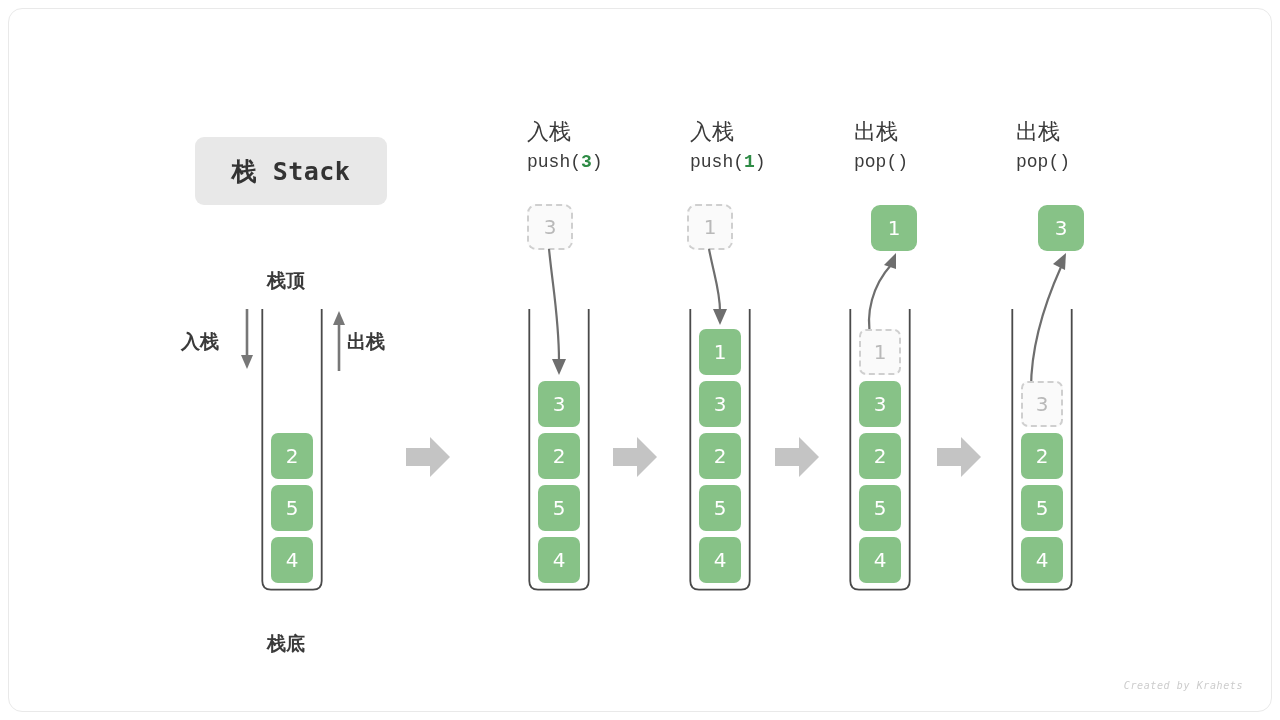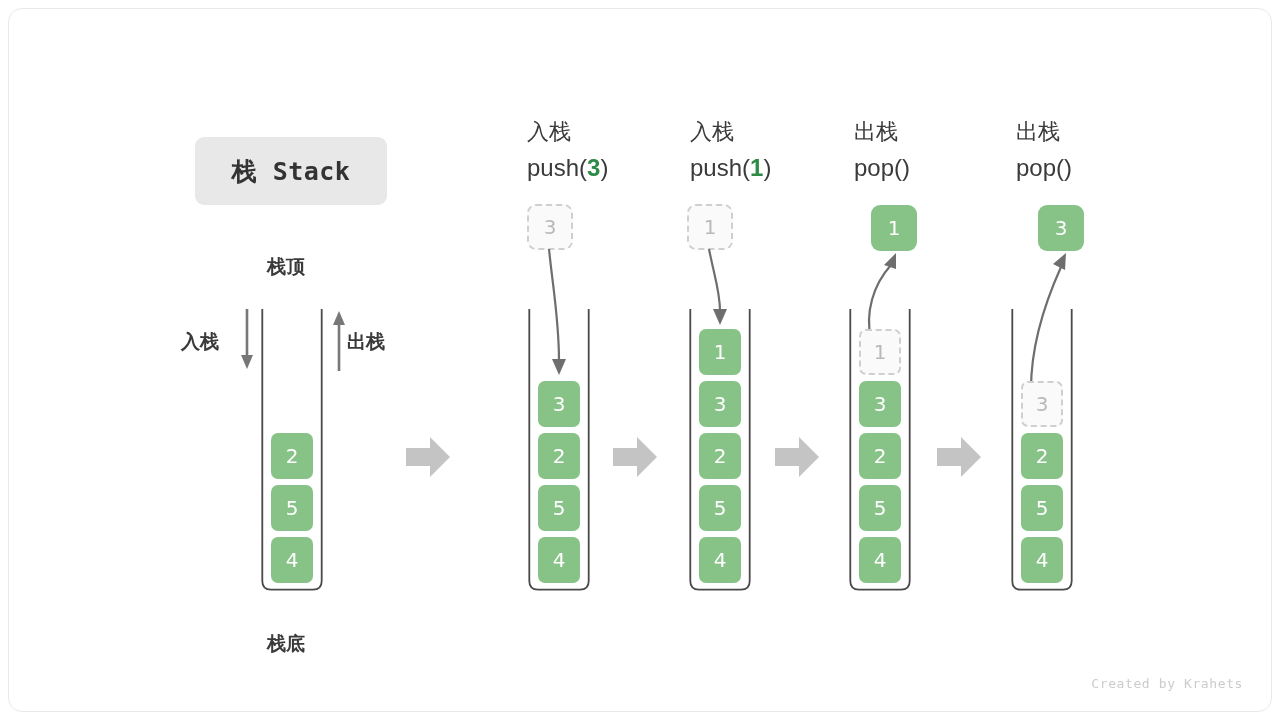--- a/index.html
+++ b/index.html
@@ -123,50 +123,51 @@
     position: absolute;
     white-space: nowrap;
     line-height: 1.55;
   }
   .op-cn {
     font-family: "DejaVu Sans", "Liberation Sans", sans-serif;
     font-size: 22px;
     color: #3a3a3a;
   }
   .op-code {
-    font-family: Liberation Sans, sans-serif;
-    font-size: 24px;
+    font-family: Liberation Mono, monospace;
+    font-size: 18px;
     color: #3a3a3a;
   }
   .op-code .arg { color: #2e8b45; font-weight: bold; }
 
   
   .trans-arrow { position: absolute; }
 
   
   #footer {
     position: absolute;
     right: 28px;
     bottom: 20px;
     font-family: "DejaVu Sans Mono", "Liberation Mono", monospace;
-    font-size: 13px;
+    font-size: 10px;
     color: #cccccc;
     letter-spacing: 0.6px;
+    font-style: italic;
   }
 
   svg { overflow: visible; }
 </style>
 </head>
 <body>
 
 <div id="card">
 
   <div id="title-badge">栈 Stack</div>
 
-  <div class="cn-label" style="left:258px; top:245px;text-align:right;">栈顶</div>
+  <div class="cn-label" style="left:258px; top:259px;text-align:right;">栈顶</div>
 
   <div class="cn-label" style="left:258px; top:622px;">栈底</div>
 
   <div class="cn-label" style="left:172px; top:320px;">入栈</div>
 
   <div class="cn-label" style="left:338px; top:320px;">出栈</div>
 
   <svg style="position:absolute; left:228px; top:300px;" width="20" height="62" viewBox="0 0 20 62">
     <line x1="10" y1="0" x2="10" y2="48" stroke="#777777" stroke-width="2.6"></line>
     <polygon points="10,60 4,46 16,46" fill="#777777"></polygon>

